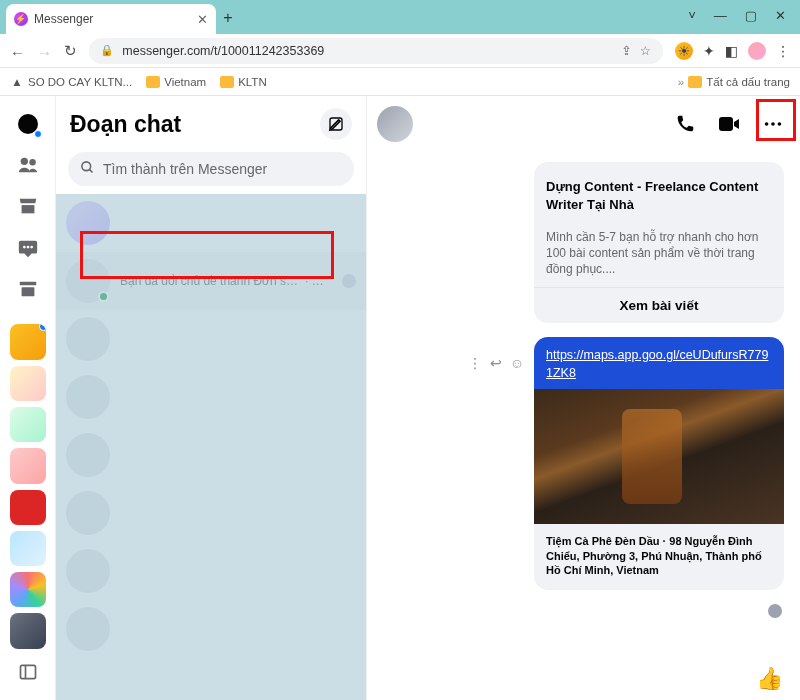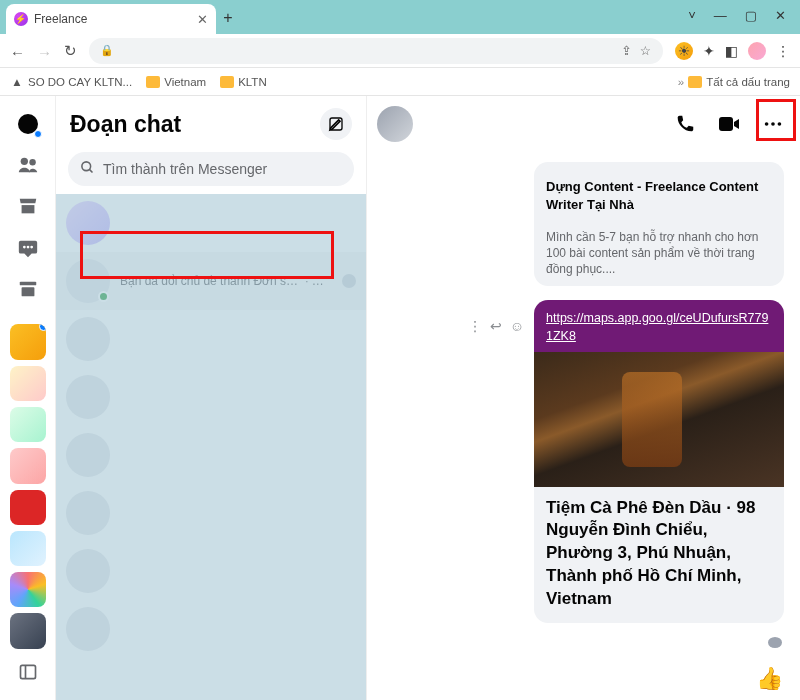--- a/index.html
+++ b/index.html
@@ -73,56 +73,57 @@
 .redbox-more { position: absolute; border: 3px solid #e11; pointer-events: none; right: 4px; top: 3px; width: 40px; height: 42px; z-index: 50; }
 .ch-body { flex: 1; overflow: hidden; padding: 10px 16px 10px 60px; display: flex; flex-direction: column; gap: 14px; }
 .card { max-width: 250px; align-self: flex-end; background: #f0f2f5; border-radius: 14px; overflow: hidden; }
 .card .ctxt { padding: 9px 12px; font-size: 13px; line-height: 1.35; }
 .card .ctitle { font-weight: 700; color: #050505; margin-top: 7px; }
 .card .cdesc { color: #65676b; margin-top: 16px; font-size: 12px; }
 .card .cbtn { border-top: 1px solid #e4e6eb; text-align: center; padding: 10px; font-size: 13.5px; font-weight: 600; color: #050505; cursor: pointer; }
 .msg2wrap { display: flex; align-items: flex-start; gap: 10px; align-self: flex-end; }
 .msg-actions-left { display: flex; flex-direction: row; gap: 8px; color: #8a8d91; font-size: 14px; margin-top: 18px; }
 .mapcard { width: 250px; background: #f0f2f5; border-radius: 14px; overflow: hidden; }
-.mapcard .murl { background: #701a75; padding: 8px 12px; }
+.mapcard .murl { background: #1d4ed8; padding: 8px 12px; }
 .mapcard .murl a { color: #fff; font-size: 12.5px; text-decoration: underline; word-break: break-all; }
 .mapcard .mimg { height: 135px; background: linear-gradient(160deg,#3b2a1a 0%, #5b3a1e 30%, #8a5a2a 40%, #2a2018 55%, #4a3424 100%); position:relative; }
 .mapcard .mimg::after { content:""; position:absolute; left:35%; top:15%; width:60px; height:95px; background: linear-gradient(180deg, rgba(200,120,40,0.6), rgba(120,60,20,0.8)); border-radius: 8px; }
-.mapcard .mtxt { padding: 10px 12px 12px; font-size: 17px; font-weight: 700; line-height: 1.35; color: #050505; }
+.mapcard .mtxt { padding: 10px 12px 12px; font-size: 11px; font-weight: 700; line-height: 1.35; color: #050505; }
 .seen-bubble { align-self: flex-end; width: 14px; height: 14px; border-radius: 50%; background: #9ca3af; margin-right: 2px; }
 .ch-foot { height: 42px; display: flex; align-items: center; justify-content: flex-end; padding: 0 16px; }
 .ch-foot .like { font-size: 22px; cursor: pointer; }
 
 .daisy { background: radial-gradient(circle at 50% 50%, #fde047 0 20%, transparent 21%), radial-gradient(circle at 50% 50%, #fff 0 45%, transparent 46%), #93c5fd; }
 
 </style>
 </head>
 <body>
 
 <div class="titlebar">
   <div class="tab">
     <span class="favicon">⚡</span>
-    <span>Freelance</span>
+    <span>Messenger</span>
     <span class="close">✕</span>
   </div>
   <div class="newtab">+</div>
   <div class="winctrls">
     <span>˅</span>
     <span>—</span>
     <span>▢</span>
     <span>✕</span>
   </div>
 </div>
 
 <div class="urlbar">
   <span class="navbtn">←</span>
   <span class="navbtn" style="opacity:.35">→</span>
   <span class="navbtn">↻</span>
   <div class="urlfield">
     <span class="lock">🔒</span>
+    <span>messenger.com/t/100011242353369</span>
     <span class="share">⇪</span>
     <span class="star">☆</span>
   </div>
   <div class="ext-icons">
     <span class="ext-sun">☀</span>
     <span>✦</span>
     <span>◧</span>
     <span style="width:18px;height:18px;border-radius:50%;background:linear-gradient(135deg,#fda4af,#f9a8d4);display:inline-block;"></span>
     <span>⋮</span>
   </div>

